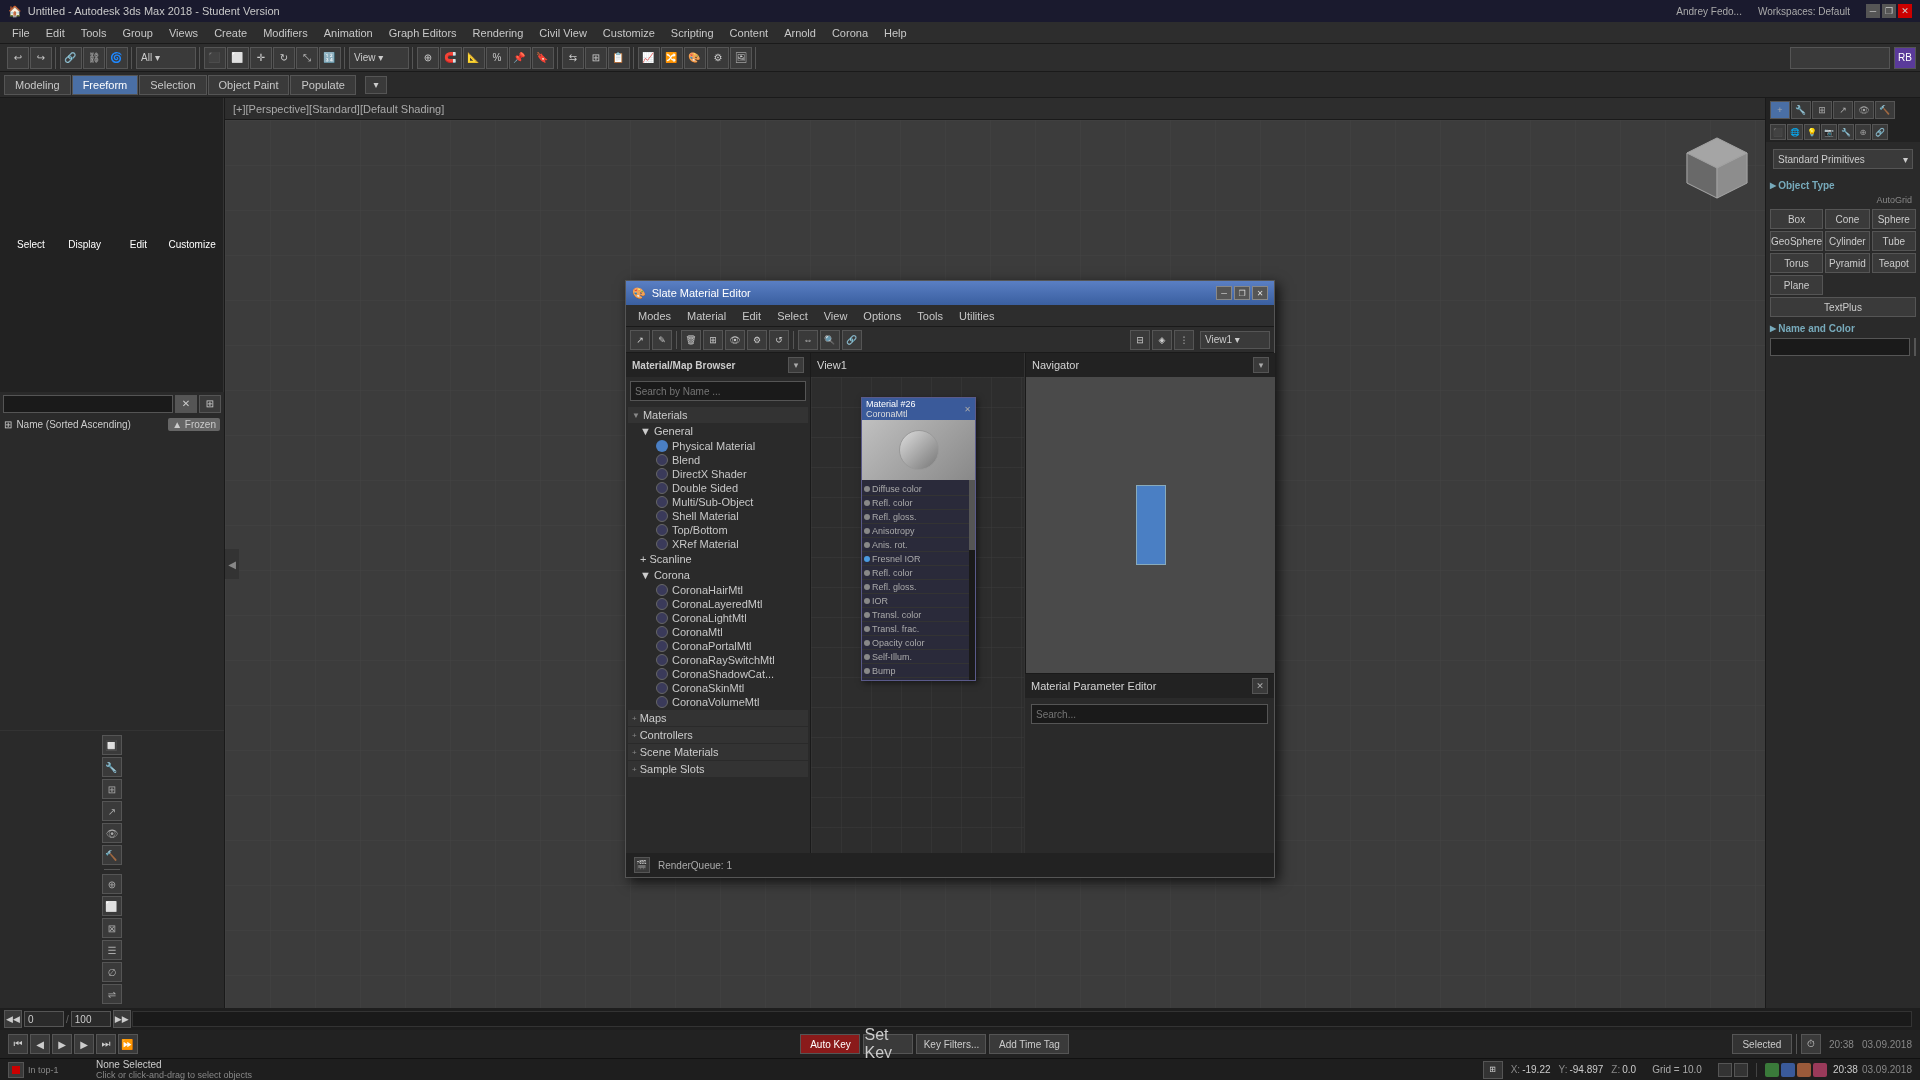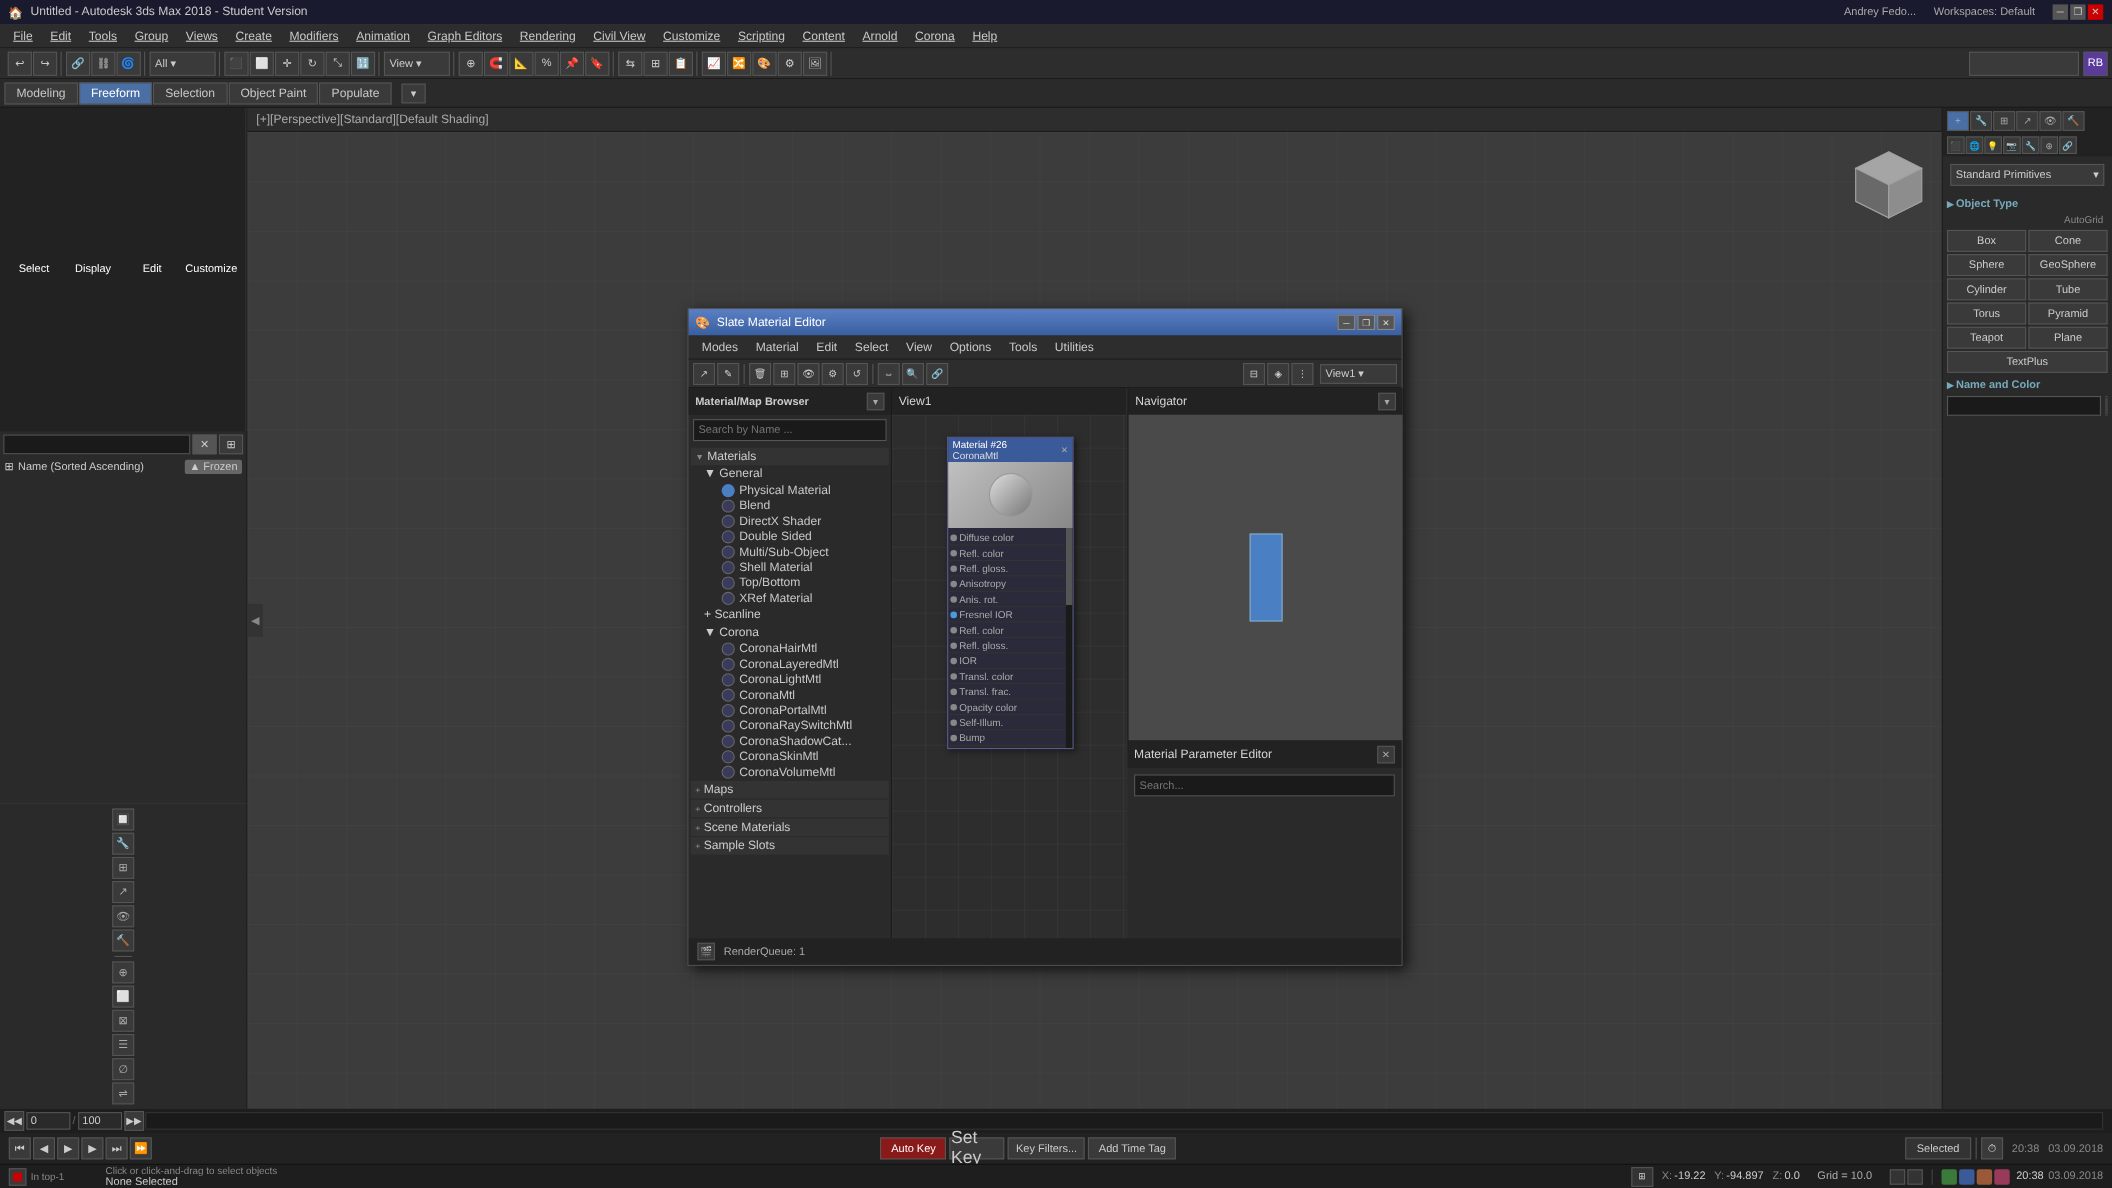--- a/index.html
+++ b/index.html
@@ -12,21 +12,21 @@
     }
     .title-bar-left { display: flex; align-items: center; gap: 6px; }
     .title-bar-right { display: flex; gap: 2px; }
     .title-btn { width: 14px; height: 14px; background: #555; display: flex; align-items: center; justify-content: center; cursor: pointer; font-size: 9px; color: #ccc; }
 
     
     .menu-bar {
       height: 22px; background: #2d2d2d; display: flex; align-items: center;
       padding: 0 4px; border-bottom: 1px solid #1a1a1a;
     }
-    .menu-item { padding: 2px 8px; cursor: pointer; font-size: 11px; color: #c8c8c8; text-decoration: underline; }
+    .menu-item { padding: 2px 8px; cursor: pointer; font-size: 11px; color: #c8c8c8; }
     .tb-btn { height: 22px; min-width: 22px; background: #3a3a3a; border: 1px solid #555; display: flex; align-items: center; justify-content: center; cursor: pointer; color: #ccc; font-size: 10px; padding: 0 3px; }
     .tb-dropdown { height: 22px; background: #3a3a3a; border: 1px solid #555; display: flex; align-items: center; padding: 0 4px; cursor: pointer; color: #ccc; font-size: 10px; min-width: 60px; }
 
     
     .mode-tabs {
       height: 26px; background: #2a2a2a; display: flex; align-items: center;
       padding: 0 4px; border-bottom: 1px solid #1a1a1a; gap: 1px;
     }
     .mode-tab { padding: 3px 10px; cursor: pointer; font-size: 11px; color: #c8c8c8; background: #3a3a3a; border: 1px solid #555; }
     .mode-tab.active { background: #4a6fa5; color: white; }
@@ -132,21 +132,21 @@
     .dialog-footer { height: 24px; background: #222; display: flex; align-items: center; padding: 0 8px; gap: 8px; }
     .df-icon { width: 16px; height: 16px; background: #3a3a3a; border: 1px solid #555; display: flex; align-items: center; justify-content: center; font-size: 9px; color: #aaa; }
     .df-text { font-size: 10px; color: #aaa; }
 
     
     .obj-panel { width: 155px; background: #2a2a2a; border-left: 1px solid #1a1a1a; display: flex; flex-direction: column; font-size: 11px; }
     .obj-dropdown { margin: 4px; height: 20px; background: #3a3a3a; border: 1px solid #555; color: #ccc; font-size: 10px; display: flex; align-items: center; justify-content: space-between; padding: 0 4px; cursor: pointer; }
     .obj-section { margin: 2px 4px; }
     .obj-section-title { color: #7ab; font-size: 10px; font-weight: bold; padding: 2px 0; display: flex; align-items: center; gap: 2px; }
     .obj-section-title::before { content: '▶'; font-size: 8px; }
-    .obj-grid { display: grid; grid-template-columns: 1fr 1fr; gap: 2px; margin: 2px 0; }
+    .obj-grid { display: grid; grid-template-columns: 1fr 1fr 1fr; gap: 2px; margin: 2px 0; }
     .obj-btn { height: 20px; background: #3a3a3a; border: 1px solid #555; display: flex; align-items: center; justify-content: center; cursor: pointer; font-size: 10px; color: #ccc; }
 
     
     .main-toolbar { height: 28px; background: #2d2d2d; display: flex; align-items: center; padding: 0 4px; border-bottom: 1px solid #1a1a1a; gap: 1px; }
     .mt-group { display: flex; align-items: center; gap: 1px; padding: 0 3px; border-right: 1px solid #555; }
 
     
     .cmd-header { height: 24px; background: #222; display: flex; align-items: center; justify-content: space-between; padding: 0 4px; }
     .cmd-header-tabs { display: flex; gap: 1px; }
     .cmd-tab { width: 20px; height: 18px; background: #3a3a3a; border: 1px solid #555; display: flex; align-items: center; justify-content: center; cursor: pointer; font-size: 9px; color: #aaa; }
@@ -740,22 +740,22 @@
   </div>
 
   <div class="status-bar">
     <div style="display:flex; align-items:center; gap:4px; width:80px;">
       <div style="width:16px; height:16px; background:#3a3a3a; border:1px solid #555; display:flex; align-items:center; justify-content:center;">
         <div style="width:8px; height:8px; background:#c00;"></div>
       </div>
       <span style="font-size:9px; color:#888;">In top-1</span>
     </div>
     <div style="display:flex; flex-direction:column; flex:1;">
+      <span style="font-size:10px; color:#ccc;">None Selected</span>
       <span style="font-size:9px; color:#888;">Click or click-and-drag to select objects</span>
-      <span style="font-size:10px; color:#ccc;">None Selected</span>
     </div>
     <div style="display:flex; align-items:center; gap:2px; margin-left:auto;">
       <div style="width:20px; height:18px; background:#333; border:1px solid #555; display:flex; align-items:center; justify-content:center; font-size:8px;">⊞</div>
     </div>
     <div class="status-coords">
       <div class="status-coord">
         <label>X:</label>
         <span>-19.22</span>
       </div>
       <div class="status-coord">

